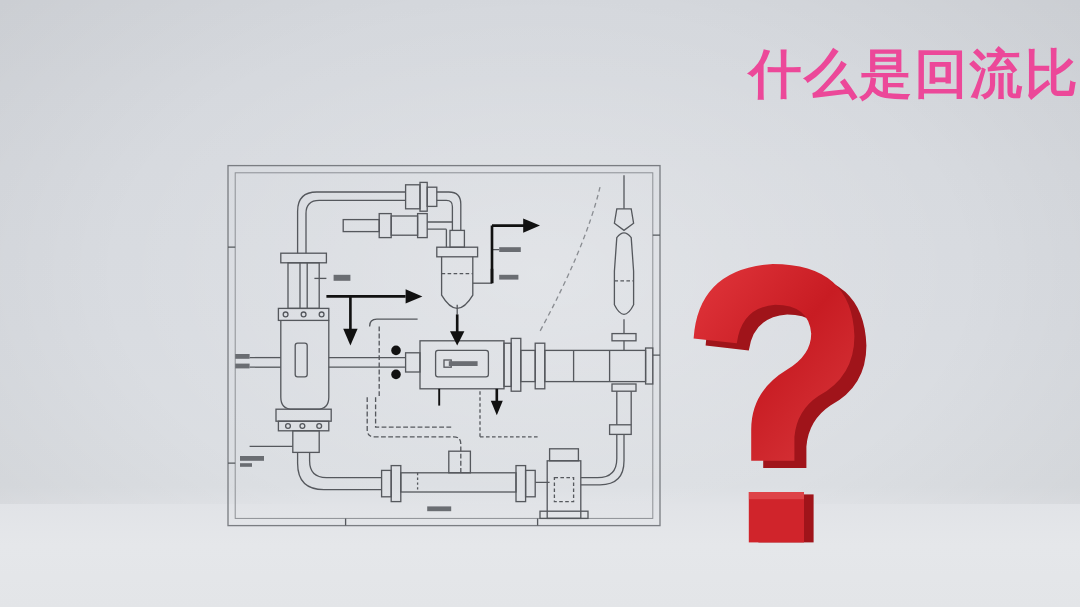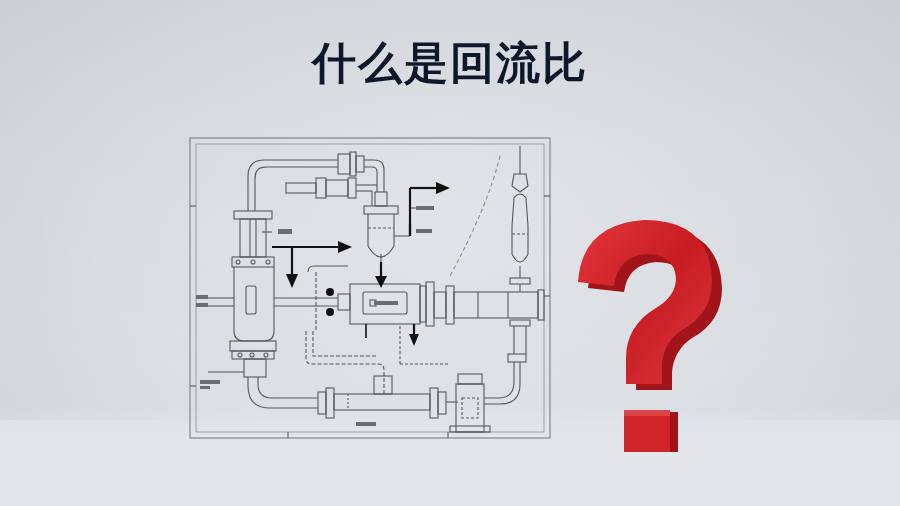--- a/index.html
+++ b/index.html
@@ -3,22 +3,22 @@
 <meta charset="utf-8">
 <style>
   html,body{margin:0;padding:0;}
   body{width:900px;height:506px;overflow:hidden;position:relative;
     background:linear-gradient(180deg,#d5d8dd 0%,#d9dce1 55%,#dcdfe3 80%,#e2e4e8 84%,#e6e8eb 100%);
     font-family:"DejaVu Sans","Liberation Sans",sans-serif;}
   .vignette{position:absolute;inset:0;
     background:radial-gradient(ellipse at 50% 45%,rgba(255,255,255,0.25) 0%,rgba(255,255,255,0) 55%,rgba(0,0,0,0.06) 100%);}
   .floor{position:absolute;left:0;right:0;top:420px;bottom:0;
     background:linear-gradient(180deg,#e1e3e7 0%,#e5e7ea 40%,#e3e5e8 100%);}
-  .title{position:absolute;left:0;right:0;top:36px;text-align:center;
-    font-size:44px;font-weight:bold;color:#0f172a;letter-spacing:2px;line-height:54px;}
+  .title{position:absolute;left:0;right:0;top:36px;text-align:right;
+    font-size:44px;font-weight:bold;color:#ec4899;letter-spacing:2px;line-height:54px;}
   .schematic{position:absolute;left:188px;top:136px;width:366px;height:306px;}
   .qmark{position:absolute;left:568px;top:206px;width:160px;height:248px;}
 </style>
 </head>
 <body>
 
 <div class="vignette"></div>
 <div class="floor"></div>
 
 <div class="title">什么是回流比</div>

